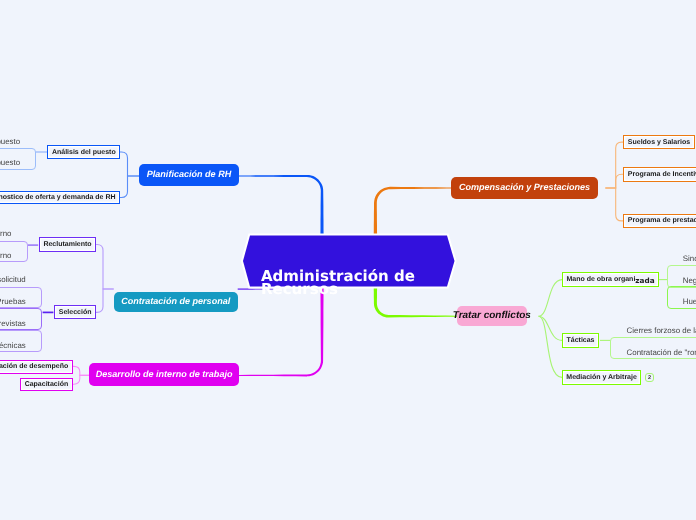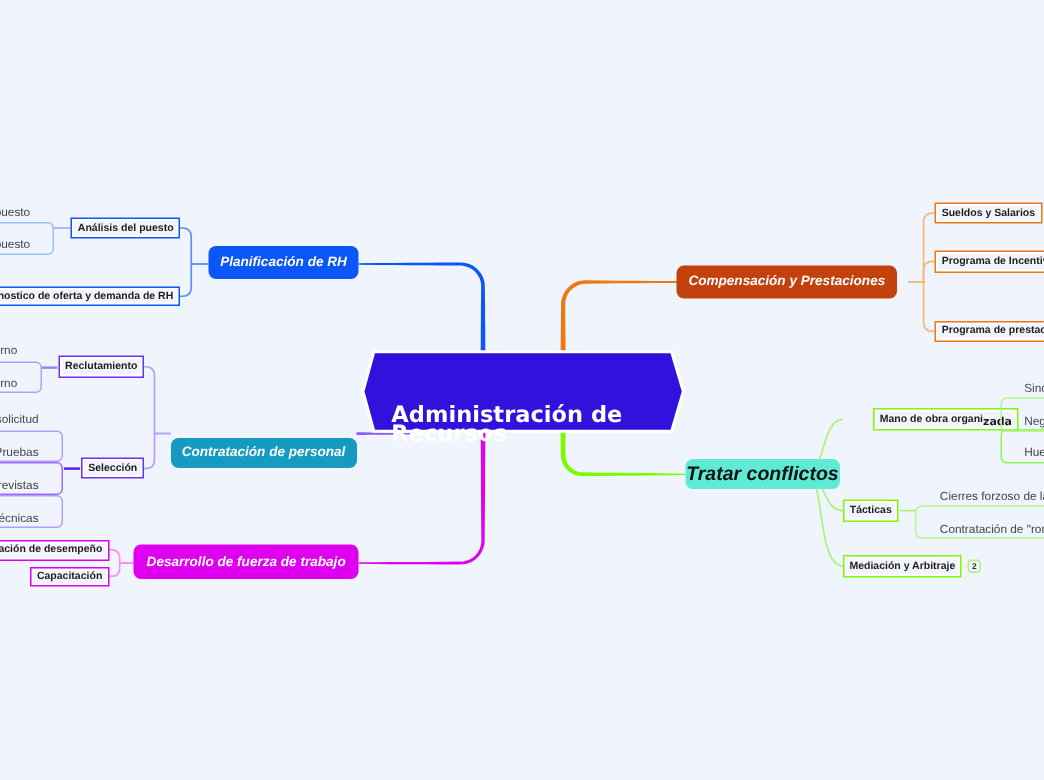--- a/index.html
+++ b/index.html
@@ -52,34 +52,34 @@
     <polygon points="250,235.5 447,235.5 454.5,261 447,286.5 250,286.5 243,261" fill="none" stroke="#ffffff" stroke-width="4"></polygon>
     <polygon points="250,235.5 447,235.5 454.5,261 447,286.5 250,286.5 243,261" fill="#3311DD"></polygon>
   </svg>
 
   <div class="centerlabel">
     <div>Administración de Recursos</div>
   </div>
 
   <div class="node lvl1" style="left:139px;top:164px;width:100px;height:22px;background:#0A56F7;color:#fff;">Planificación de RH</div>
   <div class="node lvl1" style="left:113.7px;top:292px;width:124px;height:19.8px;background:#159AC2;color:#fff;">Contratación de personal</div>
-  <div class="node lvl1" style="left:89px;top:362.8px;width:150.2px;height:23.4px;background:#E000F0;color:#fff;">Desarrollo de fuerza de trabajo</div>
+  <div class="node lvl1" style="left:89px;top:362.8px;width:150.2px;height:23.4px;background:#E000F0;color:#fff;">Desarrollo de interno de trabajo</div>
   <div class="node lvl1" style="left:451px;top:177.1px;width:147.1px;height:21.5px;background:#c2410c;color:#fff;">Compensación y Prestaciones</div>
-  <div class="node lvl1" style="left:456.8px;top:305.9px;width:103px;height:20.6px;background:#5eead4;color:#111;font-size:13px;">Tratar conflictos</div>
+  <div class="node lvl1" style="left:456.8px;top:305.9px;width:70px;height:20.6px;background:#f9a8d4;color:#111;font-size:10px;">Tratar conflictos</div>
 
   <div class="node lvl2" style="right:575.8px;top:145.3px;height:14.1px;border-color:#0A56F7;">Análisis del puesto</div>
   <div class="node lvl2" style="right:576.0px;top:191.0px;height:13.2px;border-color:#0A56F7;">Pronostico de oferta y demanda de RH</div>
   <div class="node lvl2" style="right:599.9px;top:236.8px;height:15.3px;border-color:#6d2ef5;">Reclutamiento</div>
   <div class="node lvl2" style="right:600.0px;top:305.2px;height:14.2px;border-color:#6d2ef5;">Selección</div>
   <div class="node lvl2" style="right:623.3px;top:359.5px;height:14.0px;border-color:#E000F0;">Evaluación de desempeño</div>
   <div class="node lvl2" style="right:623.3px;top:377.7px;height:13.3px;border-color:#E000F0;">Capacitación</div>
   <div class="node lvl2" style="left:623.3px;top:135.2px;height:13.8px;border-color:#EC7911;">Sueldos y Salarios</div>
   <div class="node lvl2" style="left:623.3px;top:166.9px;height:14.7px;border-color:#EC7911;">Programa de Incentivos</div>
   <div class="node lvl2" style="left:623.3px;top:214.0px;height:13.8px;border-color:#EC7911;">Programa de prestaciones</div>
-  <div class="node lvl2" style="left:562.0px;top:272.3px;height:14.6px;border-color:#7CFB00;margin-left:20px;">
+  <div class="node lvl2" style="left:562.0px;top:272.3px;height:14.6px;border-color:#7CFB00;">
     <span>Mano de obra organi</span>
       <span style="font-family:'DejaVu Sans',sans-serif;font-size:7.3px;position:relative;top:0.6px;">zada</span>
   </div>
   <div class="node lvl2" style="left:562.0px;top:333.0px;height:14.8px;border-color:#7CFB00;">Tácticas</div>
   <div class="node lvl2" style="left:561.8px;top:370.2px;height:14.4px;border-color:#7CFB00;">Mediación y Arbitraje</div>
 
   <div class="node lvl3 nb" style="left:-98.7px;top:126.2px;width:135px;height:21.8px;justify-content:flex-end;padding-right:15.2px;">Descripción del puesto</div>
   <div class="node lvl3" style="left:-98.7px;top:148.0px;width:135px;height:21.8px;justify-content:flex-end;padding-right:15.2px;border-color:#9cbdfa;">Especificación del puesto</div>
   <div class="node lvl3 nb" style="left:-94.3px;top:218.7px;width:122px;height:21.8px;justify-content:flex-end;padding-right:15.2px;">Reclutamiento interno</div>
   <div class="node lvl3" style="left:-94.3px;top:240.5px;width:122px;height:21.8px;justify-content:flex-end;padding-right:15.2px;border-color:#b79bfb;">Reclutamiento externo</div>

